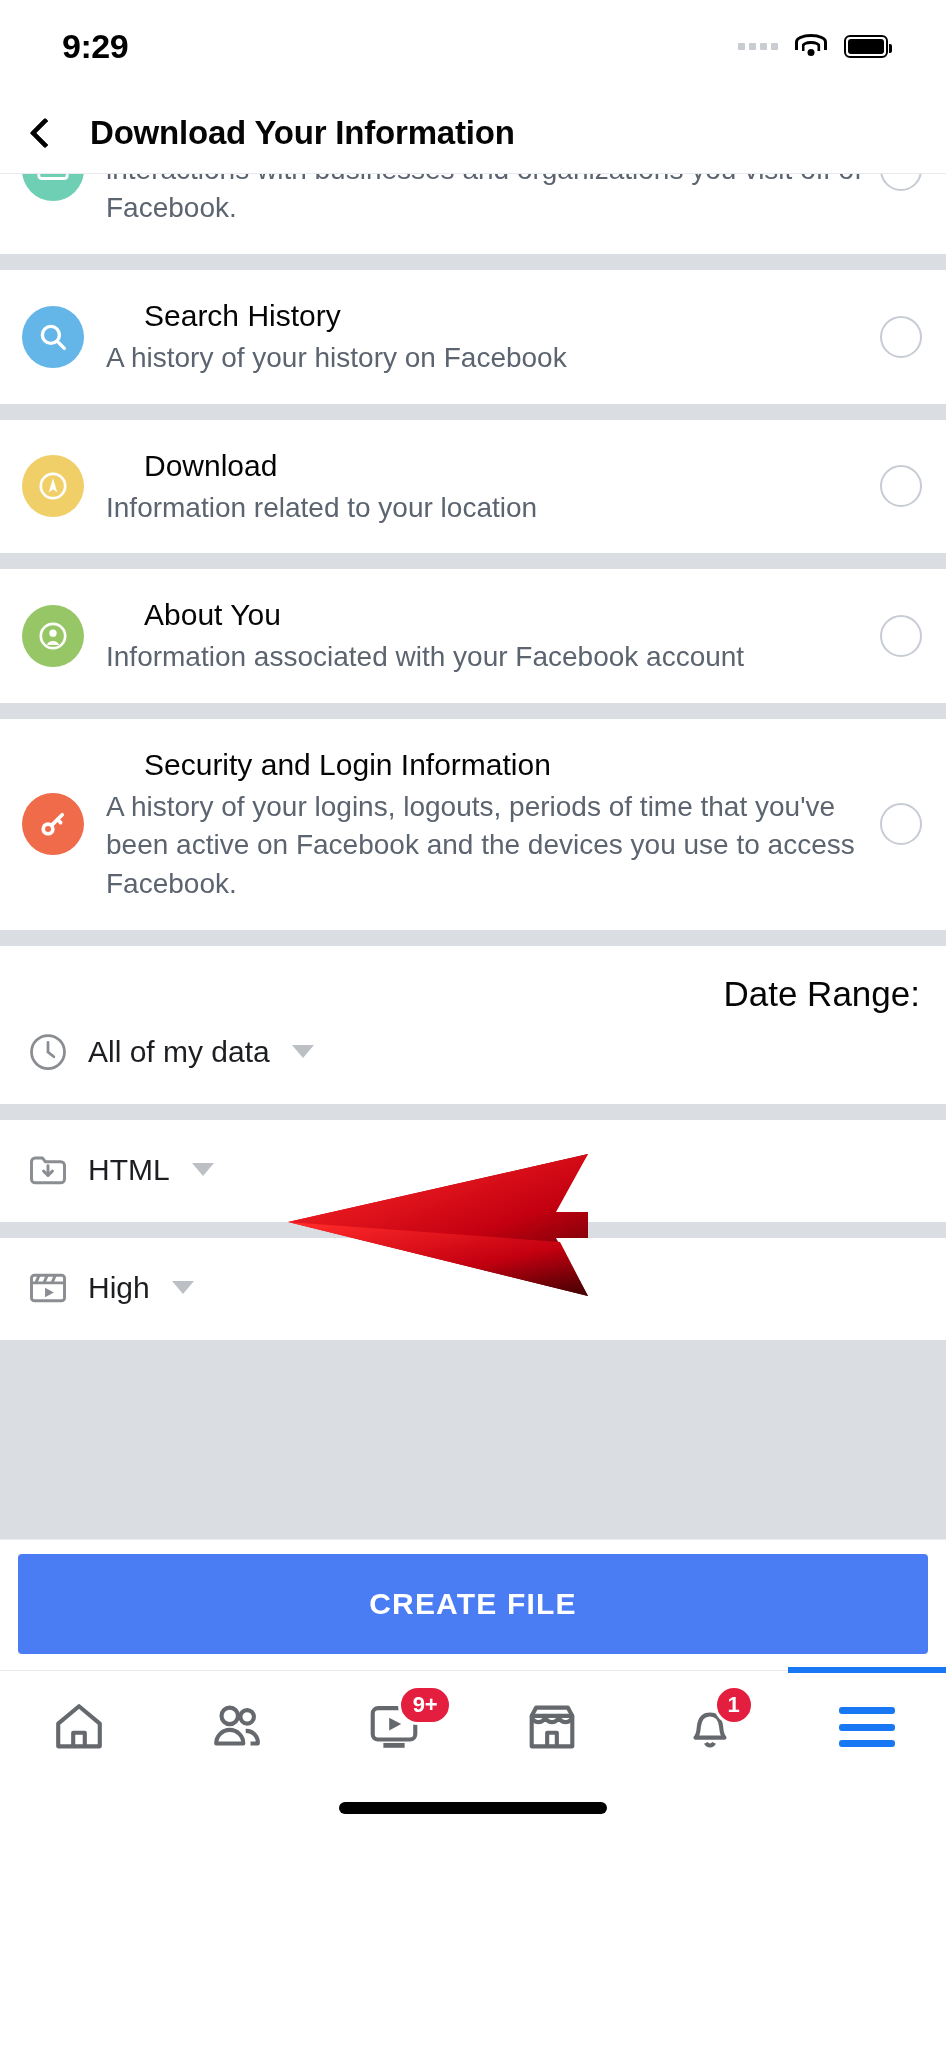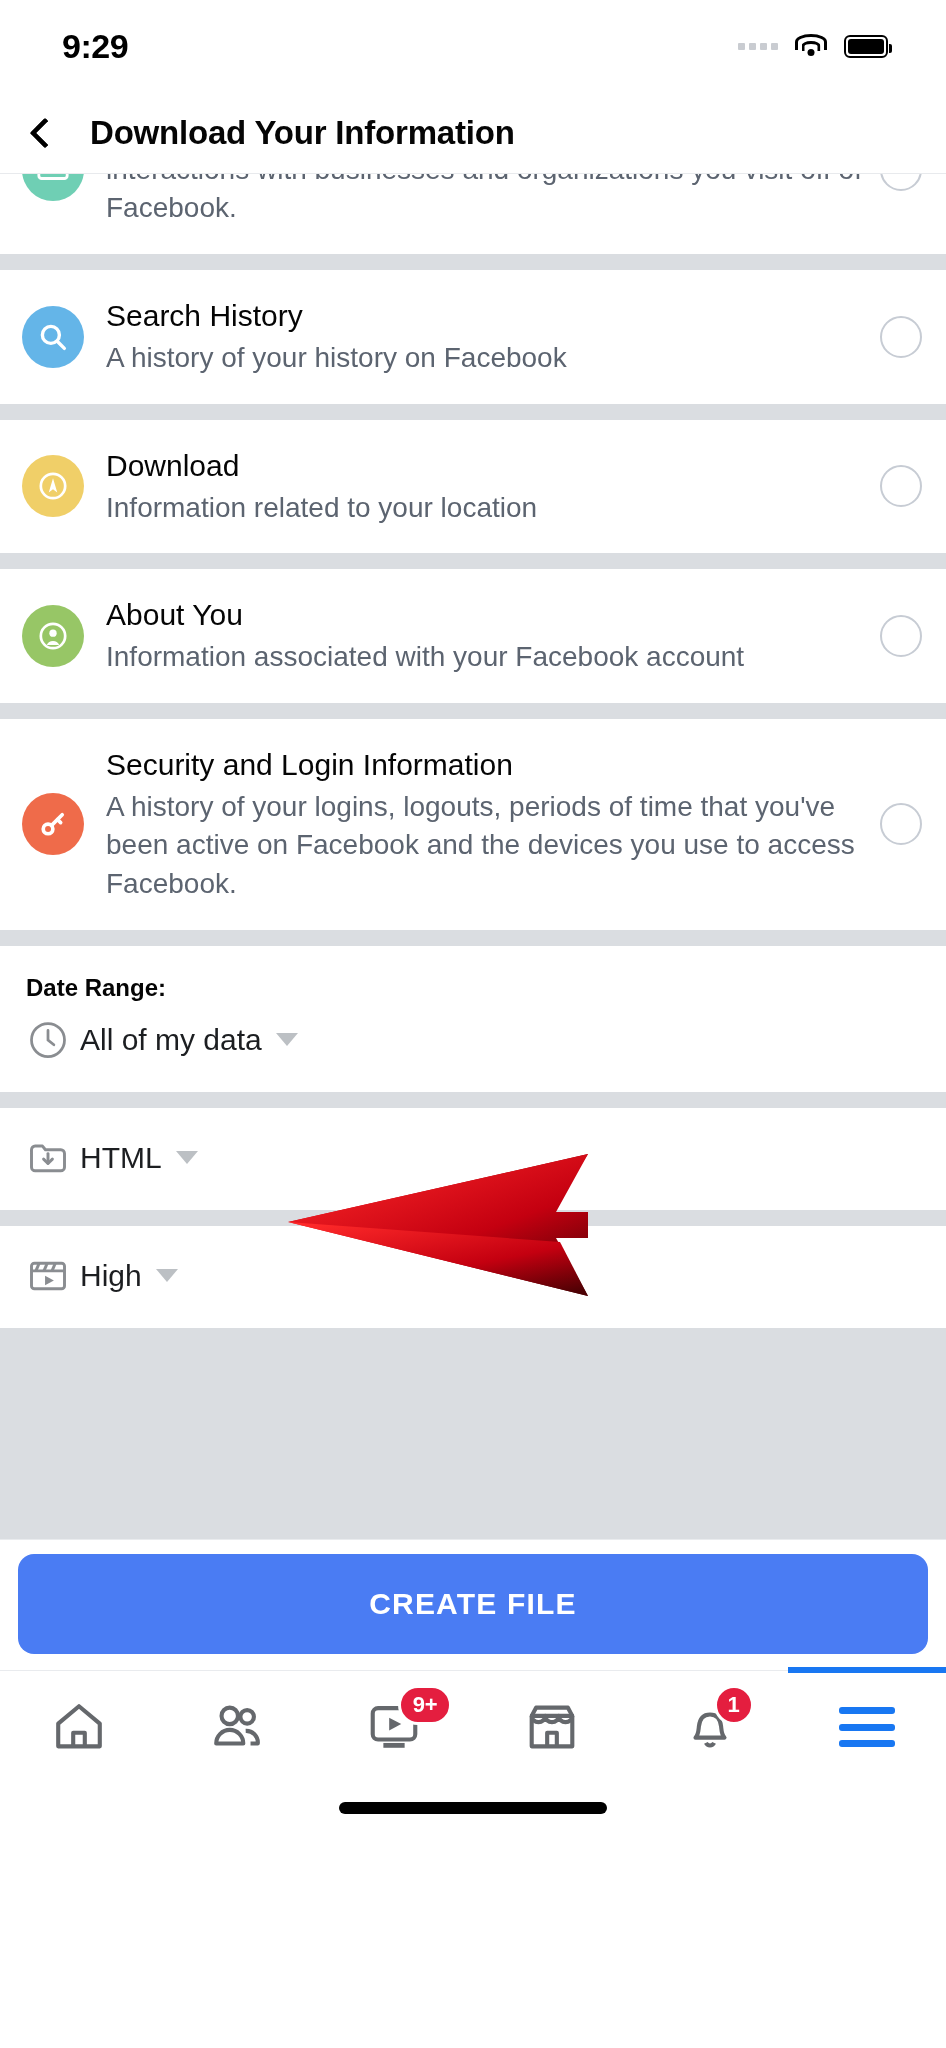--- a/index.html
+++ b/index.html
@@ -43,31 +43,31 @@
 
   
   .scroll{ position:absolute; top:174px; left:0; right:0; bottom:170px; background:#dadde1; overflow:hidden;}
   .card{ background:#fff; }
   .gap{ height:16px; background:#dadde1;}
 
   .row{ display:flex; align-items:center; padding:26px 24px 26px 22px; min-height:118px;}
   .row .avatar{ width:62px;height:62px;border-radius:50%; flex:none;
     display:flex;align-items:center;justify-content:center; margin-right:22px;}
   .row .txt{ flex:1; padding-right:12px;}
-  .row .title{ font-size:30px; color:#050505; line-height:1.3; margin-bottom:4px;}
+  .row .title{ font-size:30px; color:#050505; line-height:1.3; margin-bottom:4px;margin-left:38px;}
   .row .sub{ font-size:28px; color:#5c6470; line-height:1.38;}
   .radio{ width:42px;height:42px;border:2.5px solid #c7ccd4;border-radius:50%;flex:none;margin-left:6px;}
 
   
   .row-partial{ padding-top:0; margin-top:-62px;}
 
   
   .opt{ padding:28px 26px 30px 26px; background:#fff;}
-  .opt .label{ font-size:24px; font-weight:700; color:#050505; margin-bottom:16px;}
-  .opt .value-row{ display:flex; align-items:center; gap:10px;}
+  .opt .label{ font-size:35px; font-weight:400; color:#050505; margin-bottom:16px;text-align:right;}
+  .opt .value-row{ display:flex; align-items:center; gap:18px;}
   .opt .value{ font-size:30px; color:#1c1e21;}
   .caret{ width:0;height:0;border-left:11px solid transparent;border-right:11px solid transparent;
     border-top:13px solid #bcc0c4; margin-left:4px;}
   .opt-icon{ width:44px;height:44px;flex:none;}
 
   
   .highlight{ position:relative; }
   .highlight .hl-box{
     position:absolute; left:0; top:14px; width:286px; height:116px;
     background:linear-gradient(90deg, rgba(255,160,160,.42), rgba(255,190,190,.18));
@@ -75,21 +75,21 @@
   }
   .highlight .inner{ position:relative; z-index:2;}
 
   
   .arrow{ position:absolute; left:288px; top:1150px; width:420px; height:175px; z-index:30; pointer-events:none;}
 
   
   .cta-wrap{ position:absolute; left:0; right:0; bottom:170px; background:#fff; padding:14px 18px 16px 18px;
     border-top:1px solid #e9ebee;}
   .cta{ display:block; width:100%; height:100px; background:#4a7cf3; color:#fff;
-    border:none; border-radius:16px; font-size:30px; font-weight:700; letter-spacing:1.2px;
+    border:none; border-radius:4px; font-size:30px; font-weight:700; letter-spacing:1.2px;
     font-family:"Liberation Sans", sans-serif; cursor:pointer;}
 
   
   .tabbar{ position:absolute; left:0;right:0;bottom:0; height:170px; background:#fff;
     display:flex; align-items:flex-start; border-top:1px solid #e9ebee;}
   .tab{ flex:1; display:flex; align-items:center; justify-content:center; position:relative; height:112px;}
   .badge{ position:absolute; background:#e41e3f; color:#fff; border-radius:999px;
     font-size:22px; font-weight:700; line-height:1; display:flex;align-items:center;justify-content:center;
     border:3px solid #fff;}
   .badge.b9{ top:14px; left:calc(50% + 4px); min-width:54px; height:40px; padding:0 8px;}

